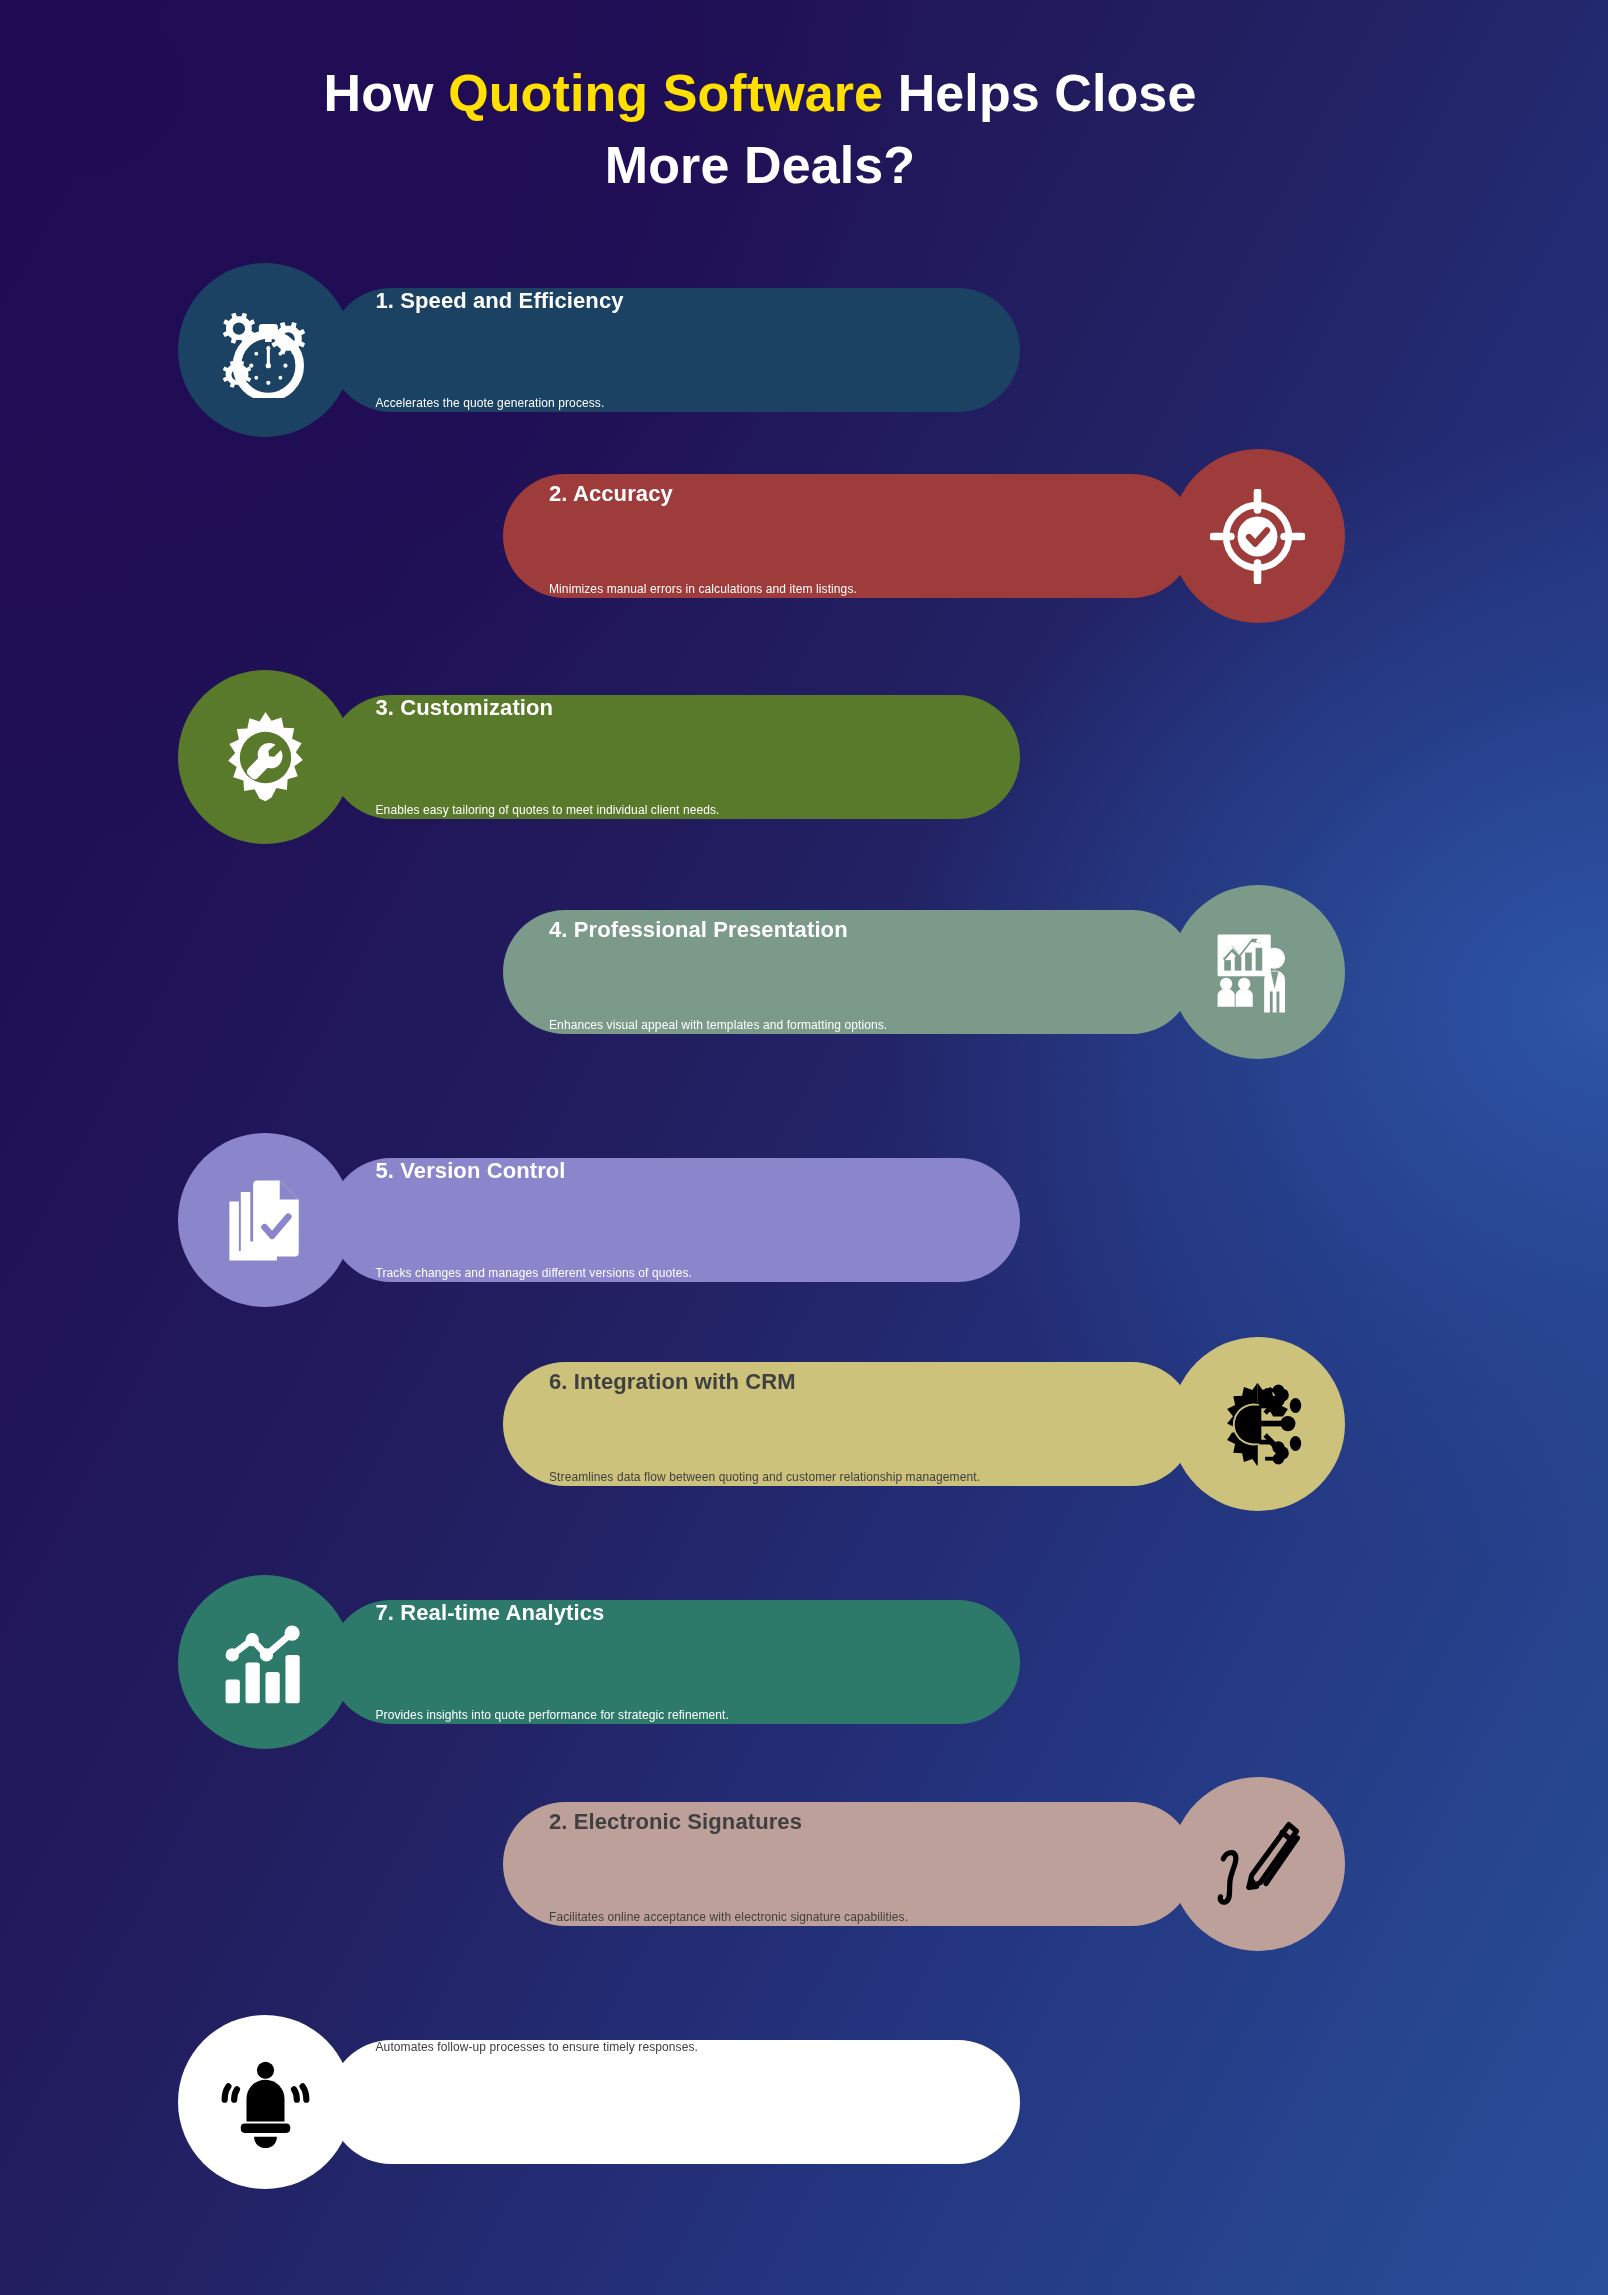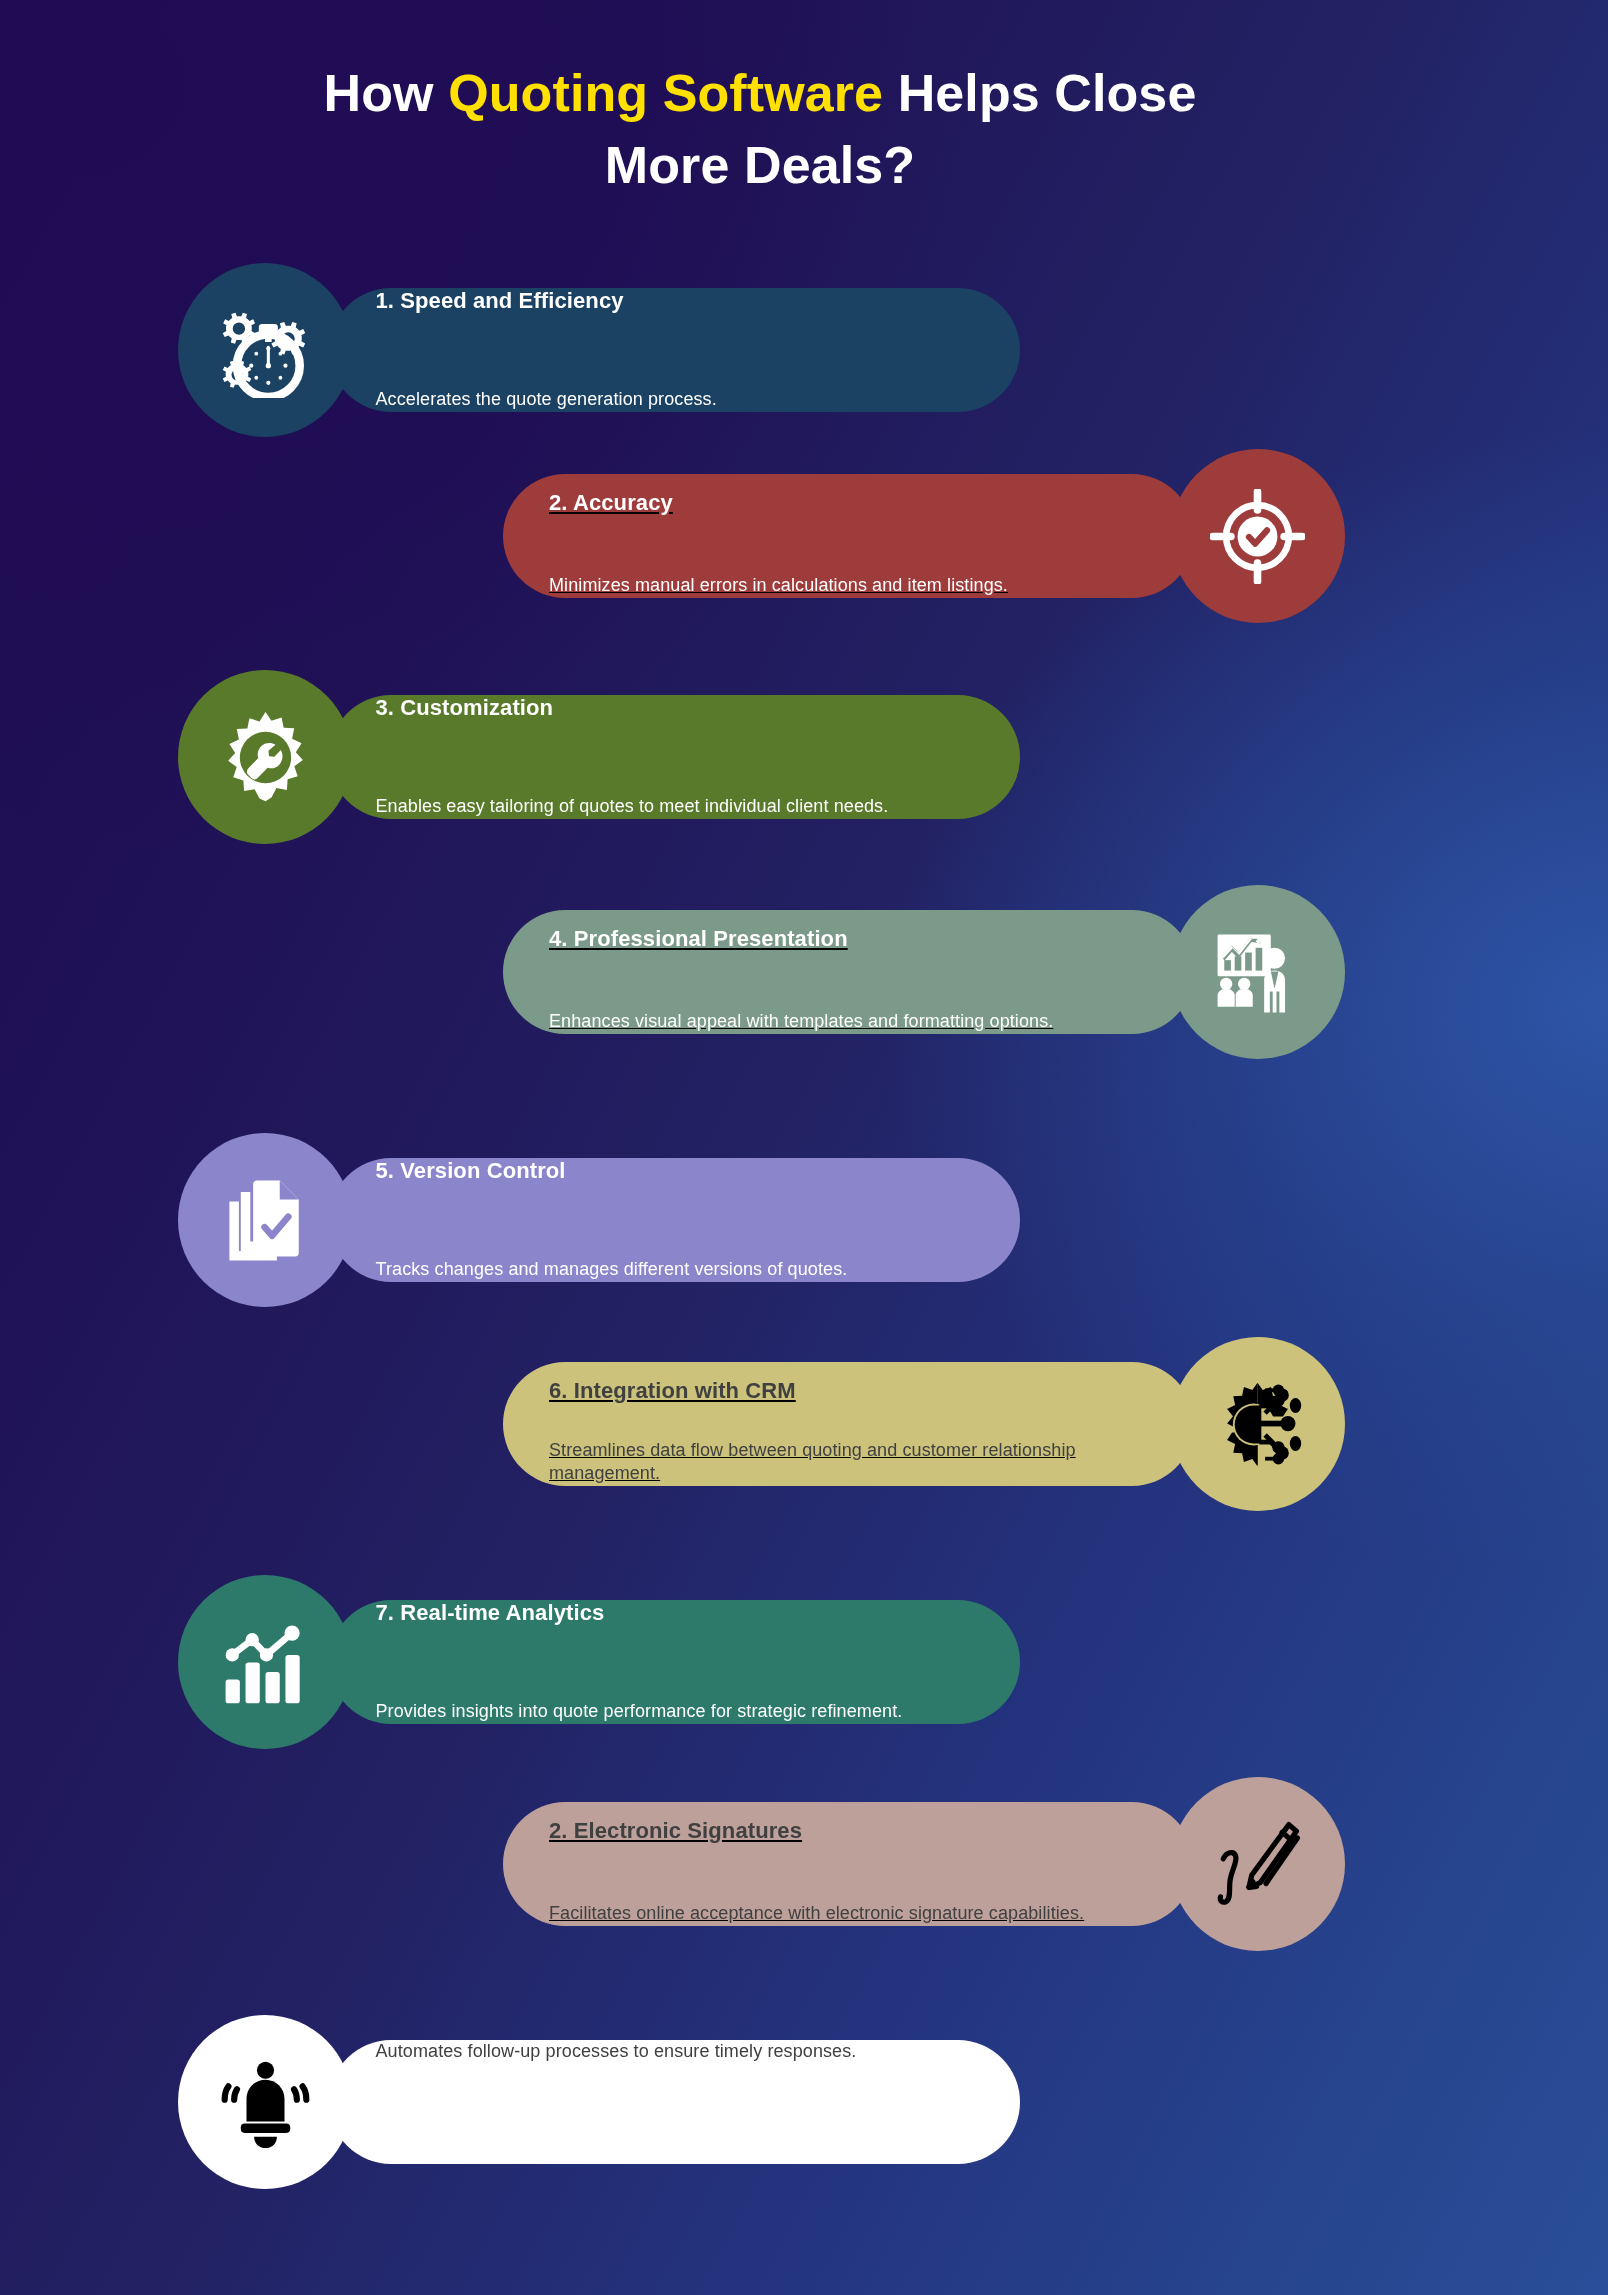--- a/index.html
+++ b/index.html
@@ -73,31 +73,31 @@
     border-radius: 64px;
     box-sizing: border-box;
     padding: 0 38px 0 47px;
     display: flex;
     flex-direction: column;
     justify-content: space-between;
     position: relative;
     z-index: 1;
   }
   .row.left  .pill { margin-left: -23.5px; width: 691px; }
-  .row.right .pill { margin-right: -23.5px; width: 691px; order: -1; padding: 16px 47px 0 46px; text-decoration: underline; }
+  .row.right .pill { margin-right: -23.5px; width: 691px; order: -1; padding: 7px 47px 0 46px; }
 
   .pill-title {
     font-size: 22px;
     font-weight: 700;
     line-height: 1.2;
     margin-bottom: 10.7px;
     letter-spacing: 0.1px;
   }
   .pill-desc {
-    font-size: 18px;
+    font-size: 12px;
     font-weight: 400;
     line-height: 1.32;
     letter-spacing: 0.1px;
   }
   .light .pill-title, .light .pill-desc { color: #ffffff; }
   .dark  .pill-title, .dark  .pill-desc { color: #404040; }
 </style>
 </head>
 <body>
 

